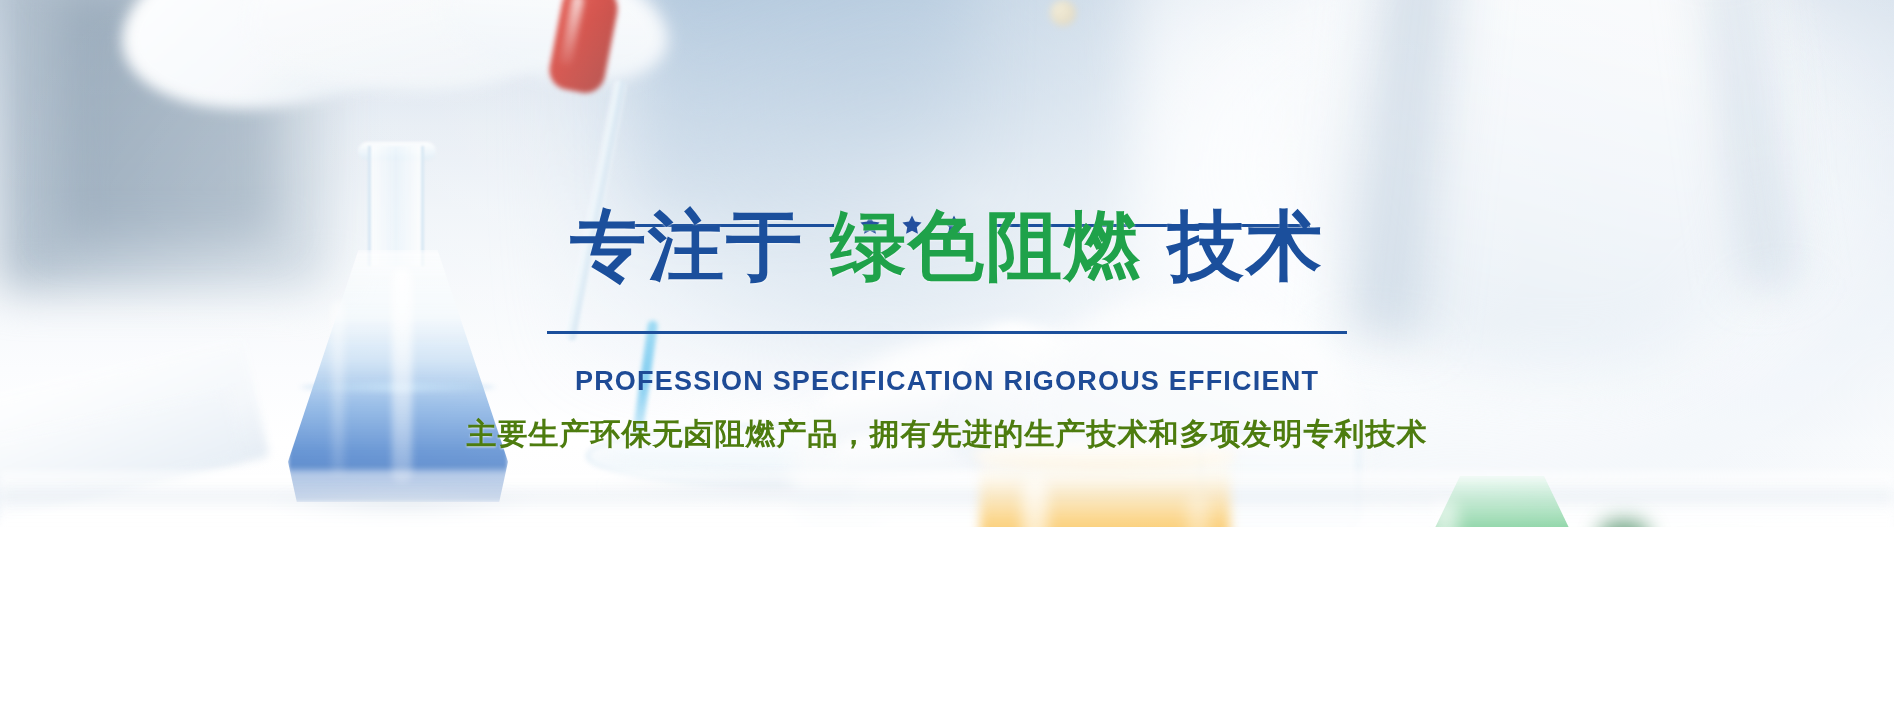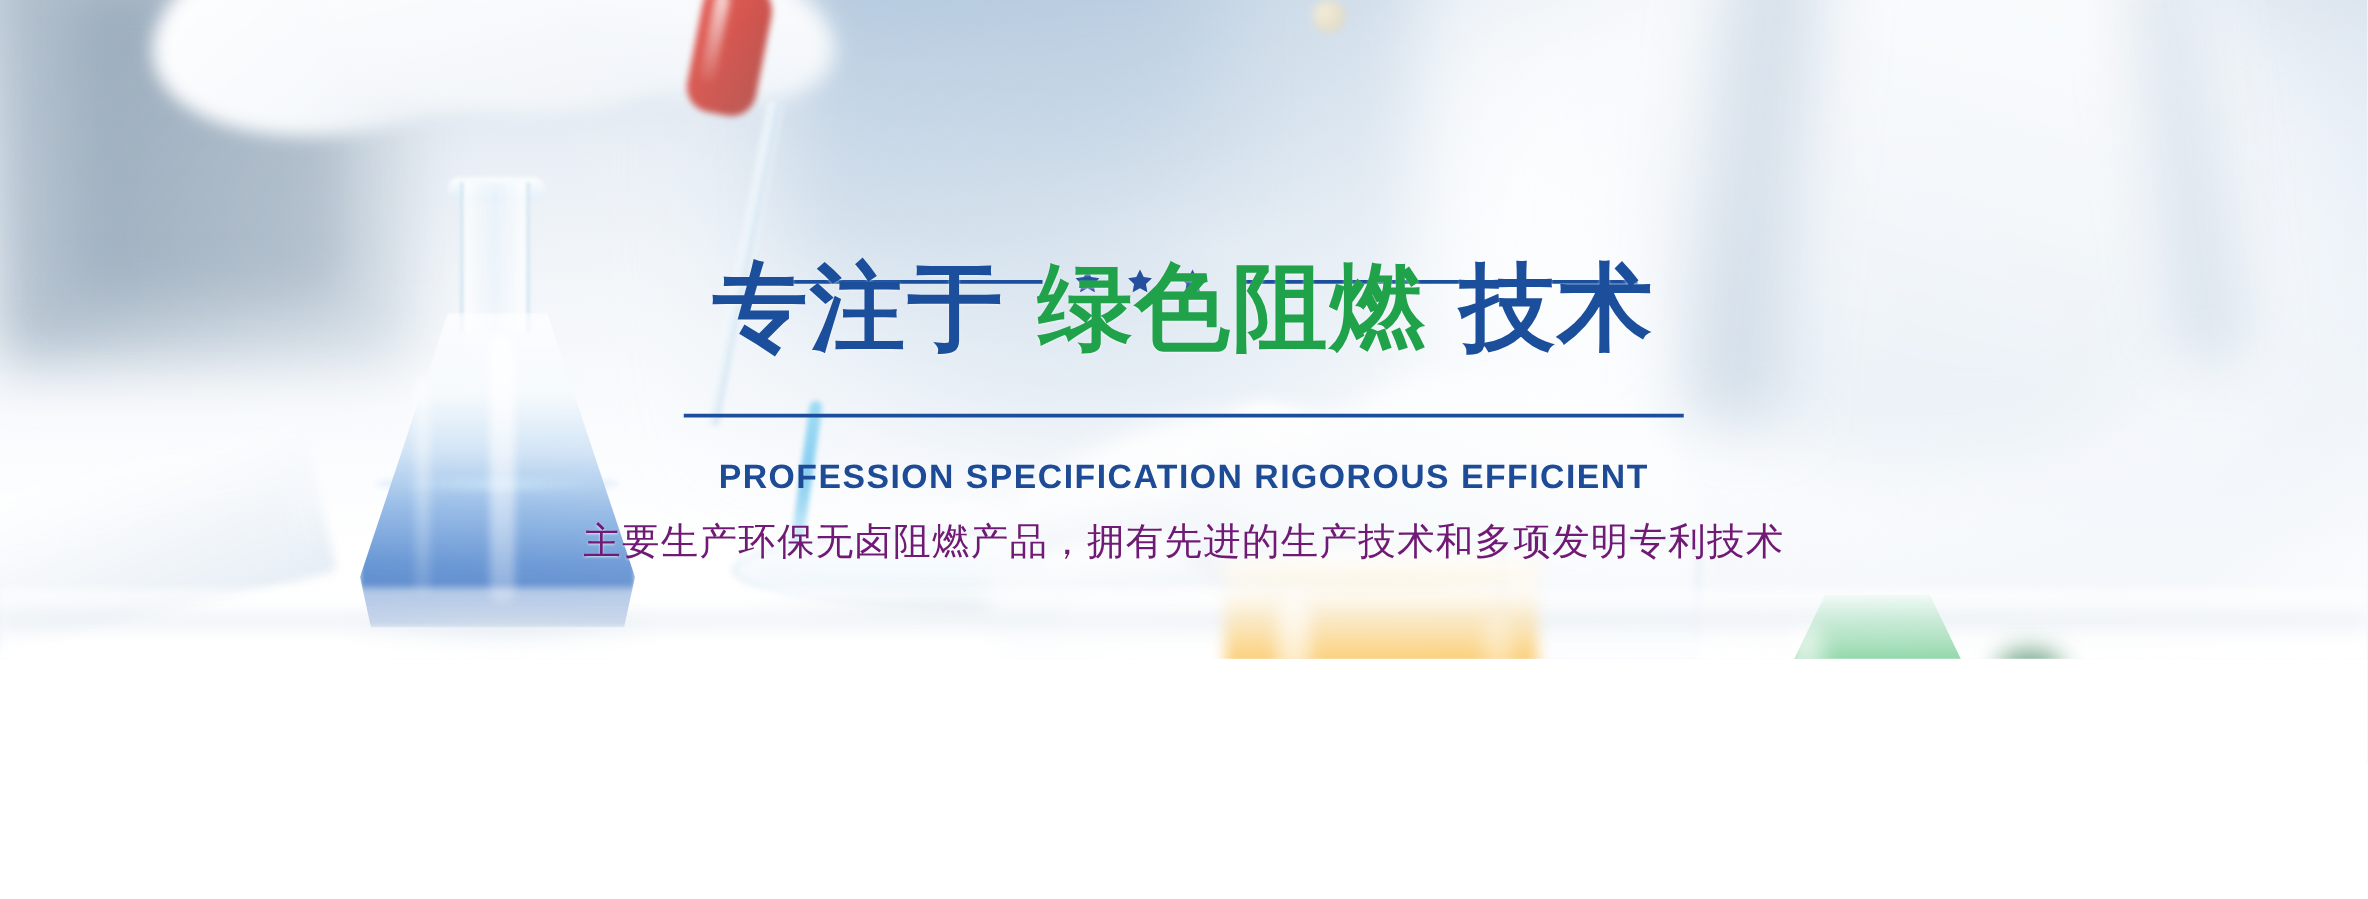--- a/index.html
+++ b/index.html
@@ -463,23 +463,23 @@
     font-family:"Liberation Sans","DejaVu Sans",sans-serif;
   }
 
   
   .tagline {
     position:absolute;
     left:0; right:0;
     top:365px;
     font-size:30px;
     line-height:44px;
-    font-weight:400;
+    font-weight:700;
     letter-spacing:1px;
-    color:#701a75;
+    color:#4d7c0f;
     white-space:nowrap;
     text-shadow:0 1px 2px rgba(255,255,255,.7);
     font-family:"DejaVu Sans","Liberation Sans",sans-serif;
   }
 </style>
 </head>
 <body>
 
 <div id="banner">
 

